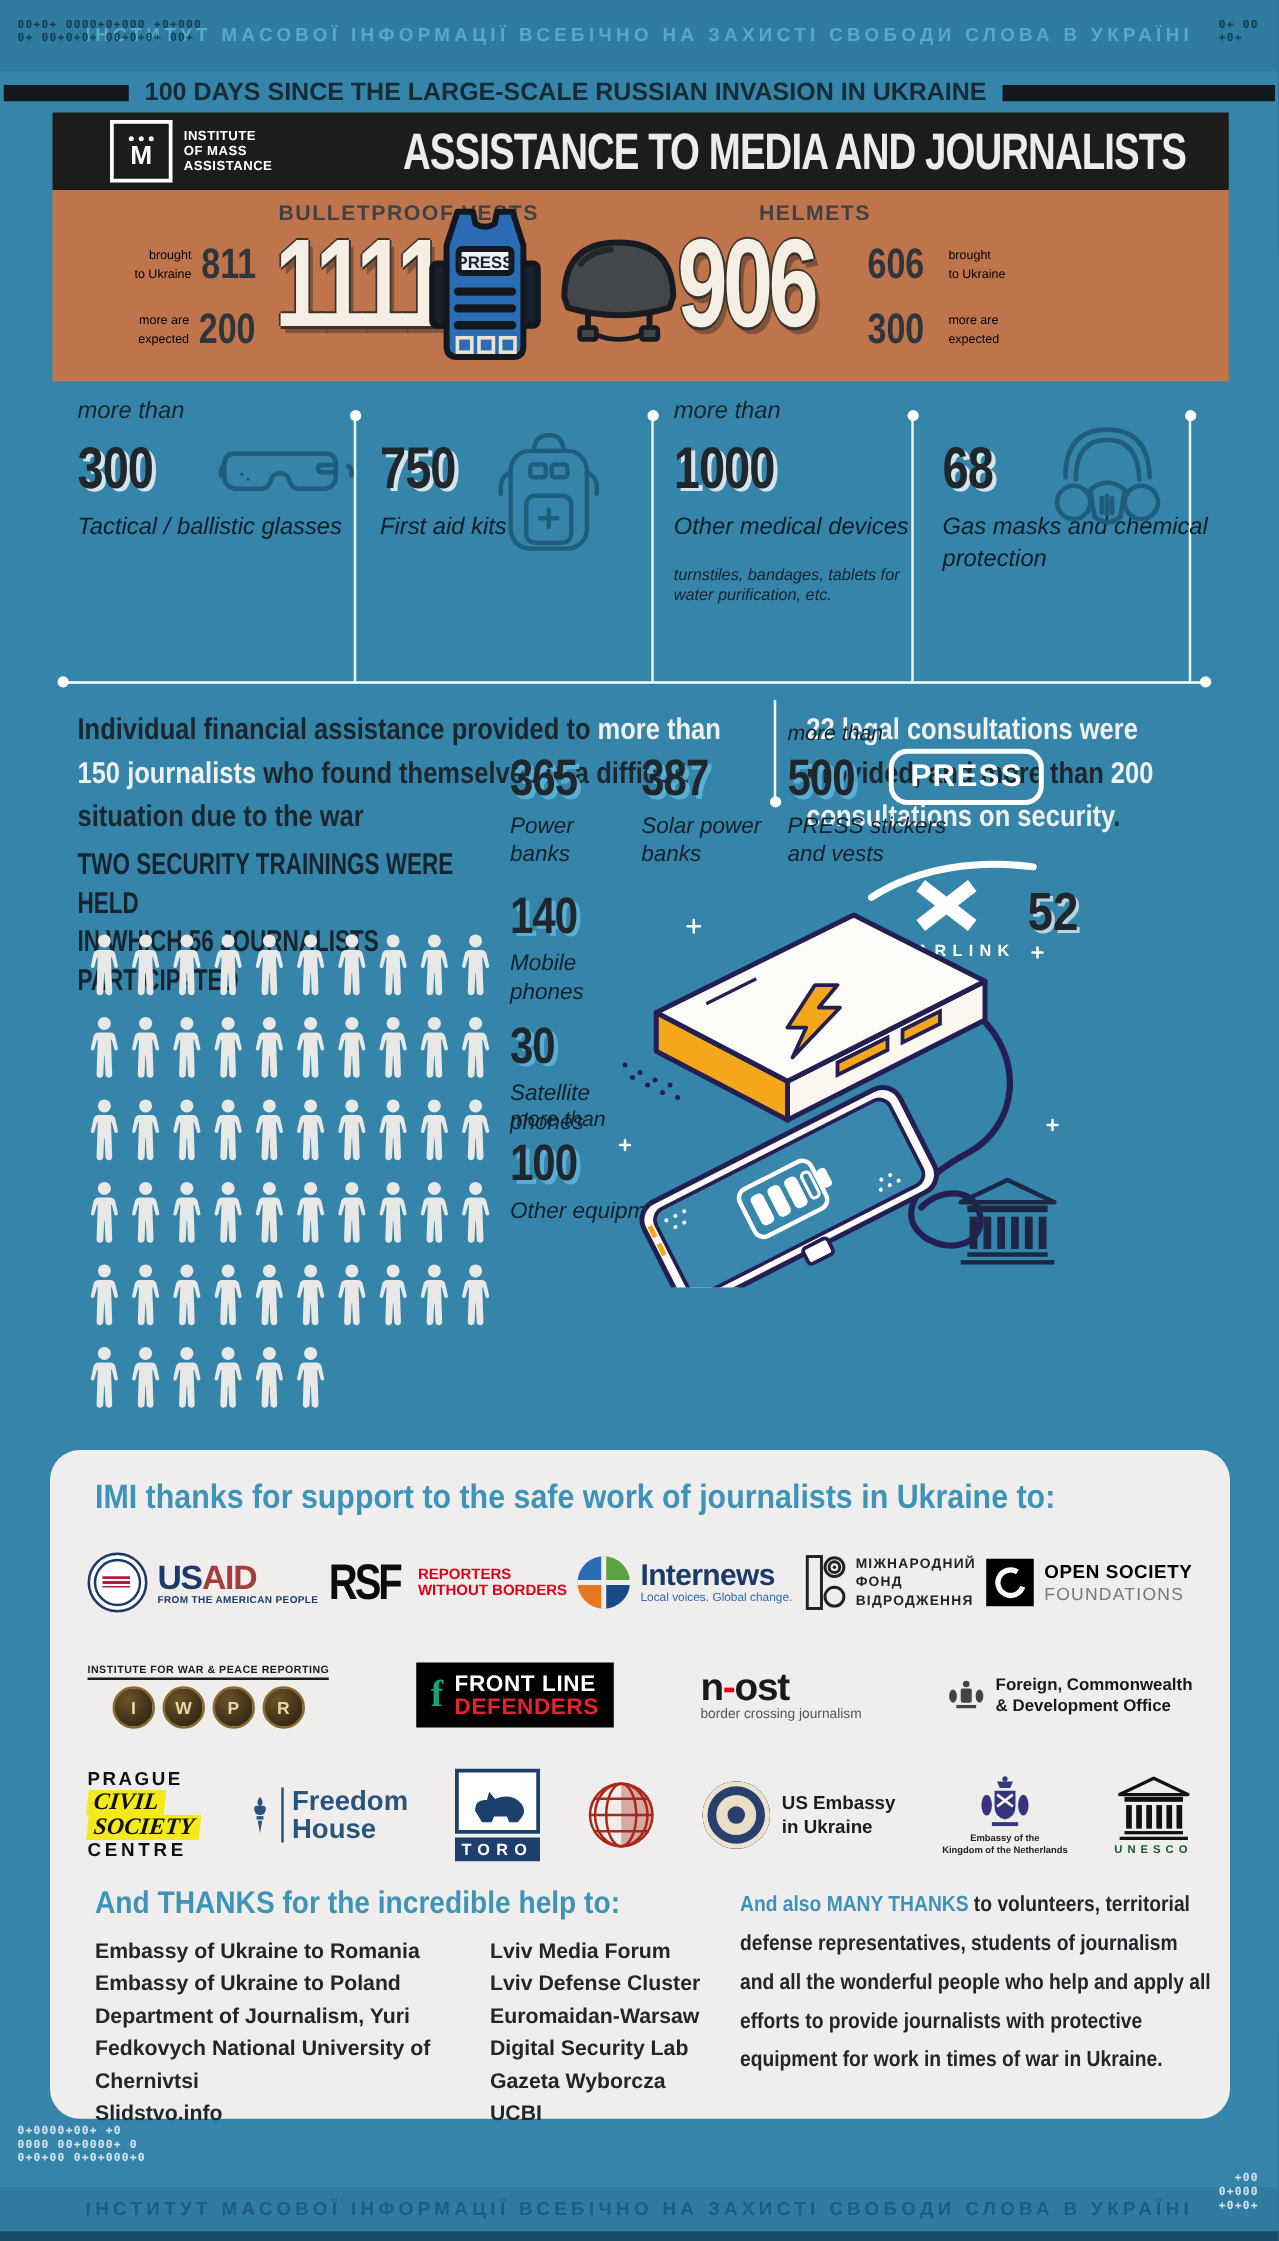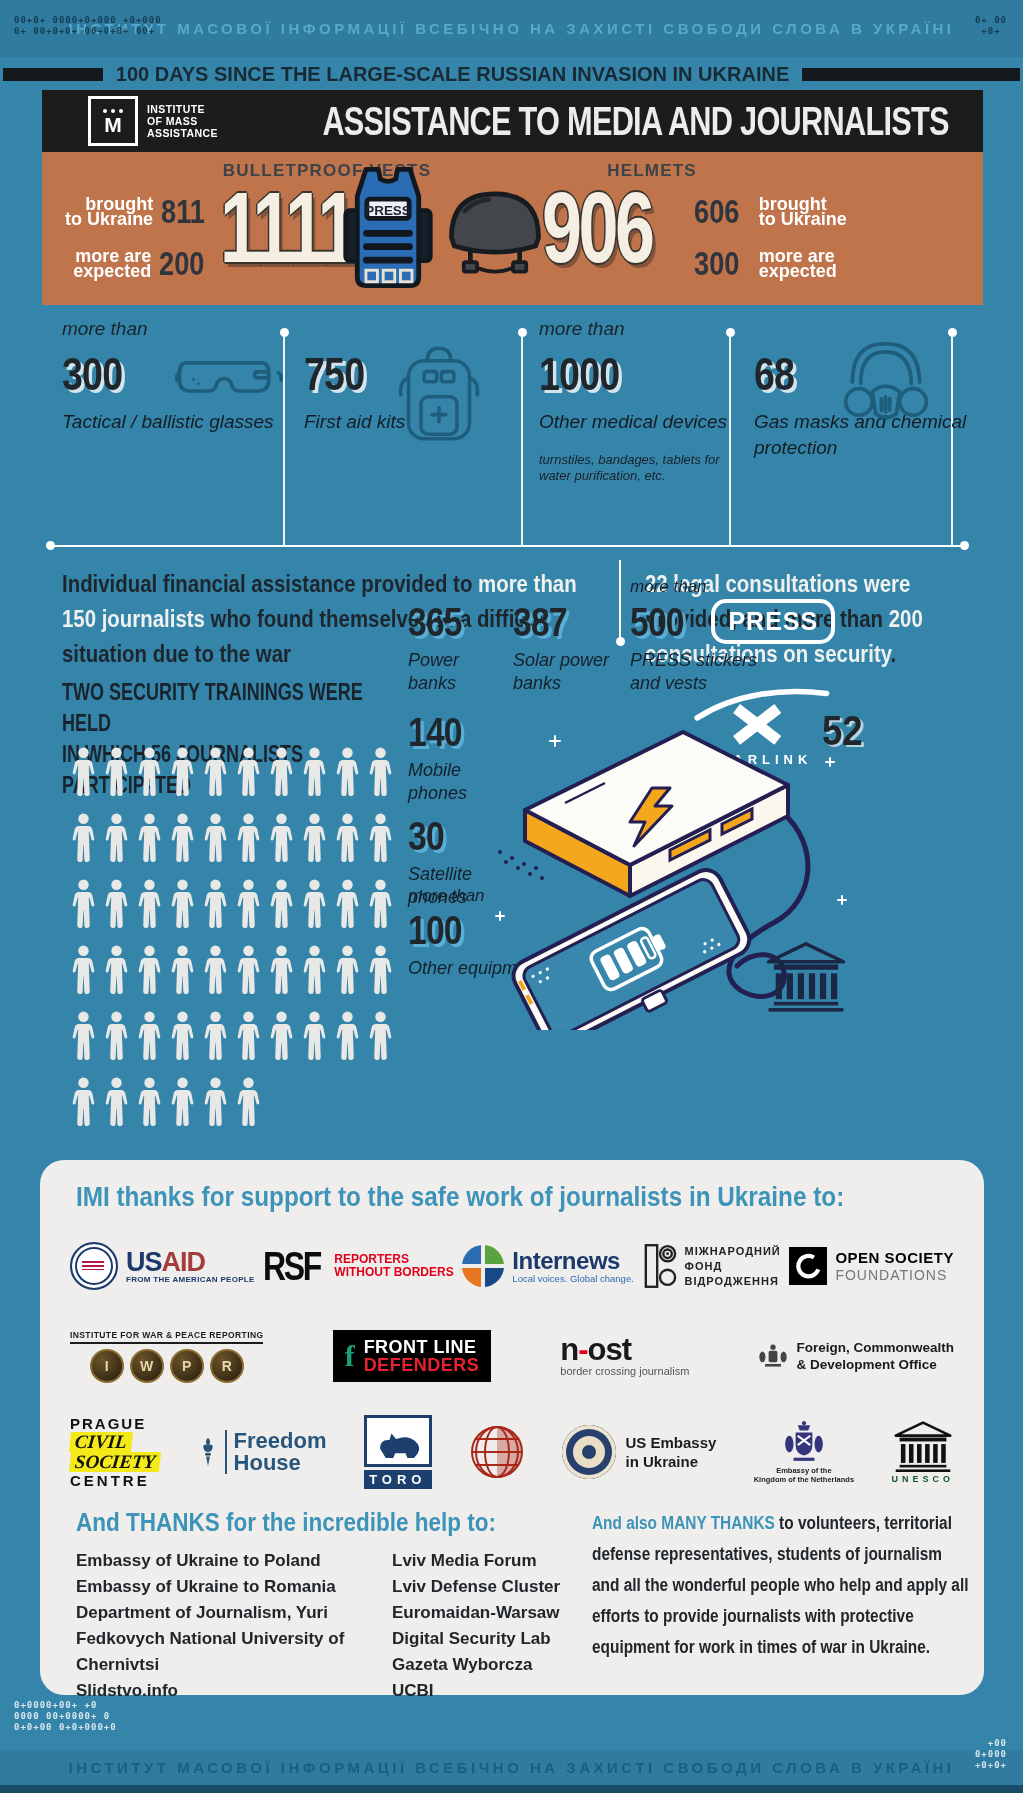--- a/index.html
+++ b/index.html
@@ -6,21 +6,21 @@
   .page{position:relative;width:1023px;height:1793px;margin:0 auto;background:#3585ab;
         font-family:"Liberation Sans",sans-serif;overflow:hidden}
   .sx{display:inline-block;transform-origin:0 50%}
   
   .topbar{position:absolute;left:0;top:0;width:100%;height:57px;background:#2f7ca0;
           display:flex;align-items:center;justify-content:center}
   .topbar-text{font-size:15px;letter-spacing:3.5px;color:#55a9cb;font-weight:600;white-space:nowrap}
   .deco{position:absolute;font-family:"DejaVu Sans Mono",monospace;font-size:9px;line-height:11px;
         font-weight:bold;white-space:pre-line;letter-spacing:1px}
   .deco-tl{left:14px;top:15px;color:#153c51}
-  .deco-tr{right:16px;top:15px;color:#153c51;text-align:center}
+  .deco-tr{right:16px;top:15px;color:#153c51;text-align:left}
   .deco-bl{left:14px;top:1700px;color:#d9e6ee}
   .deco-br{right:16px;top:1738px;color:#d9e6ee;text-align:right}
   
   .banner{position:absolute;top:63px;left:0;width:100%;display:flex;align-items:center;justify-content:center;gap:13px}
   .banner .bar{height:13px;background:#14191d}
   .bar-l{width:100px}.bar-r{width:218px}
   .banner-text{font-size:20px;font-weight:800;color:#182a34;white-space:nowrap}
   
   .blackhead{position:absolute;left:42px;top:90px;width:941px;height:62px;background:#1d1c1b;
              display:flex;align-items:center;padding-left:46px;box-sizing:border-box}
@@ -30,21 +30,21 @@
   .imi-dots i{width:4px;height:4px;border-radius:50%;background:#fff}
   .imi-m{color:#fff;font-weight:800;font-size:21px;line-height:18px}
   .org{color:#fff;font-size:10.5px;font-weight:700;line-height:12px;letter-spacing:.4px;margin-left:9px;width:90px}
   .head-title{flex:1;text-align:center;color:#ececea;font-weight:800;font-size:41px;letter-spacing:-1px;white-space:nowrap}
   .head-title .sx{transform:scaleX(.75);transform-origin:50% 50%}
   
   .orange{position:absolute;left:42px;top:152px;width:941px;height:153px;background:#c0744c}
   .o-abs{position:absolute}
   .sec-label{font-size:17px;font-weight:700;color:#3d4248;letter-spacing:1.2px;text-align:center}
   .mini{display:flex;align-items:center;gap:8px}
-  .mini .lab{font-size:18px;line-height:15px;color:#ffffff;font-weight:700}
+  .mini .lab{font-size:10px;line-height:15px;color:#000000;font-weight:400}
   .mini .val{font-size:34px;font-weight:800;color:#2e353c;transform:scaleX(.8);transform-origin:0 50%}
   .giant{font-size:100px;font-weight:800;color:#f4eee3;letter-spacing:-5px;line-height:100px;
          transform:scaleX(.72);transform-origin:0 50%;
          text-shadow:2px 0 0 #3a332c,-2px 0 0 #3a332c,0 2px 0 #3a332c,0 -2px 0 #3a332c,5px 5px 0 rgba(52,45,38,.45)}
   
   .supplies{position:absolute;left:42px;top:318px;width:941px;height:230px}
   .sep{position:absolute;top:15px;width:2px;height:212px;background:rgba(255,255,255,.9)}
   .sep::before{content:"";position:absolute;left:-3.5px;top:-5px;width:9px;height:9px;border-radius:50%;background:#fff}
   .scol{position:absolute;top:0}
   .s-pre{font-style:italic;font-size:19px;color:#1a242c;height:27px}
@@ -890,22 +890,22 @@
             <rect x="74" y="37" width="7" height="29" stroke="none"></rect>
           <rect x="10" y="69" width="72" height="4" stroke="none"></rect>
           <rect x="4" y="76" width="84" height="4" stroke="none"></rect>
         </svg>
         <div class="un-name">UNESCO</div>
       </div>
     </div>
 
     <div class="th-title"><span class="sx">And THANKS for the incredible help to:</span></div>
     <div class="th-col th-col1">
+        <div class="thanks-item">Embassy of Ukraine to Romania</div>
         <div class="thanks-item">Embassy of Ukraine to Poland</div>
-        <div class="thanks-item">Embassy of Ukraine to Romania</div>
         <div class="thanks-item">Department of Journalism, Yuri Fedkovych National University of Chernivtsi</div>
         <div class="thanks-item">Slidstvo.info</div>
       </div>
     <div class="th-col th-col2">
         <div class="thanks-item">Lviv Media Forum</div>
         <div class="thanks-item">Lviv Defense Cluster</div>
         <div class="thanks-item">Euromaidan-Warsaw</div>
         <div class="thanks-item">Digital Security Lab</div>
         <div class="thanks-item">Gazeta Wyborcza</div>
         <div class="thanks-item">UCBI</div>

